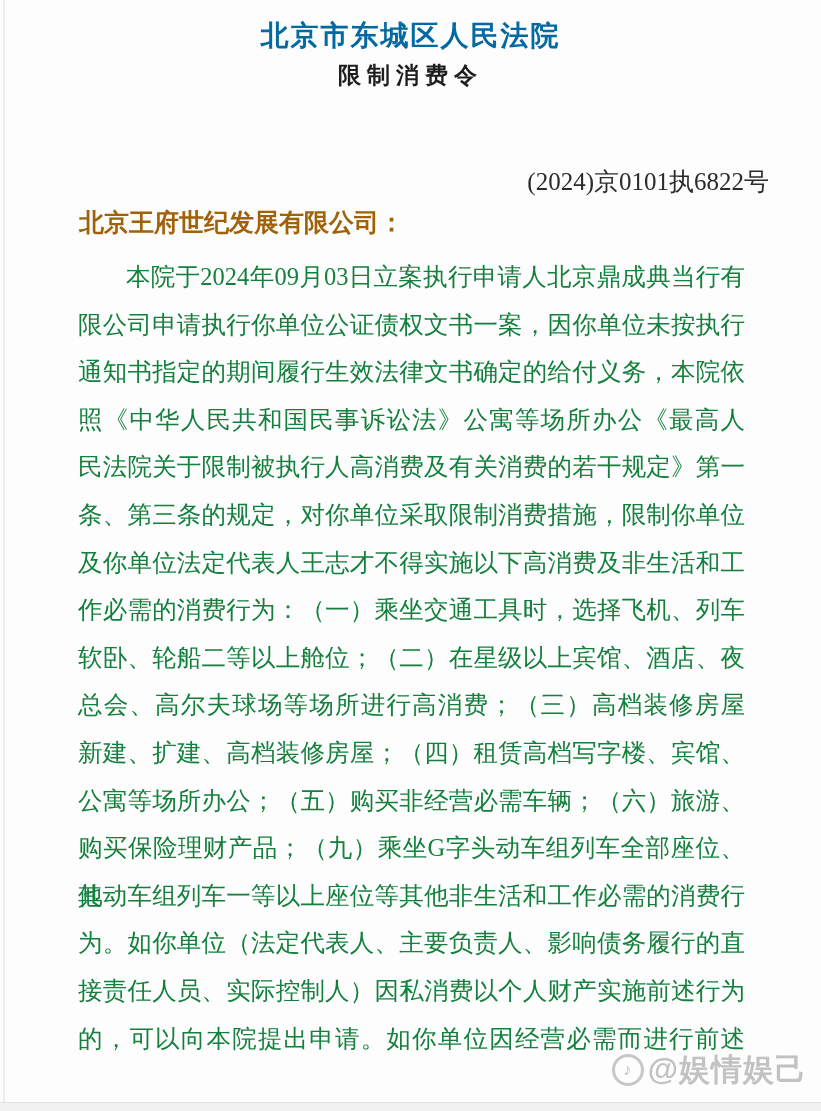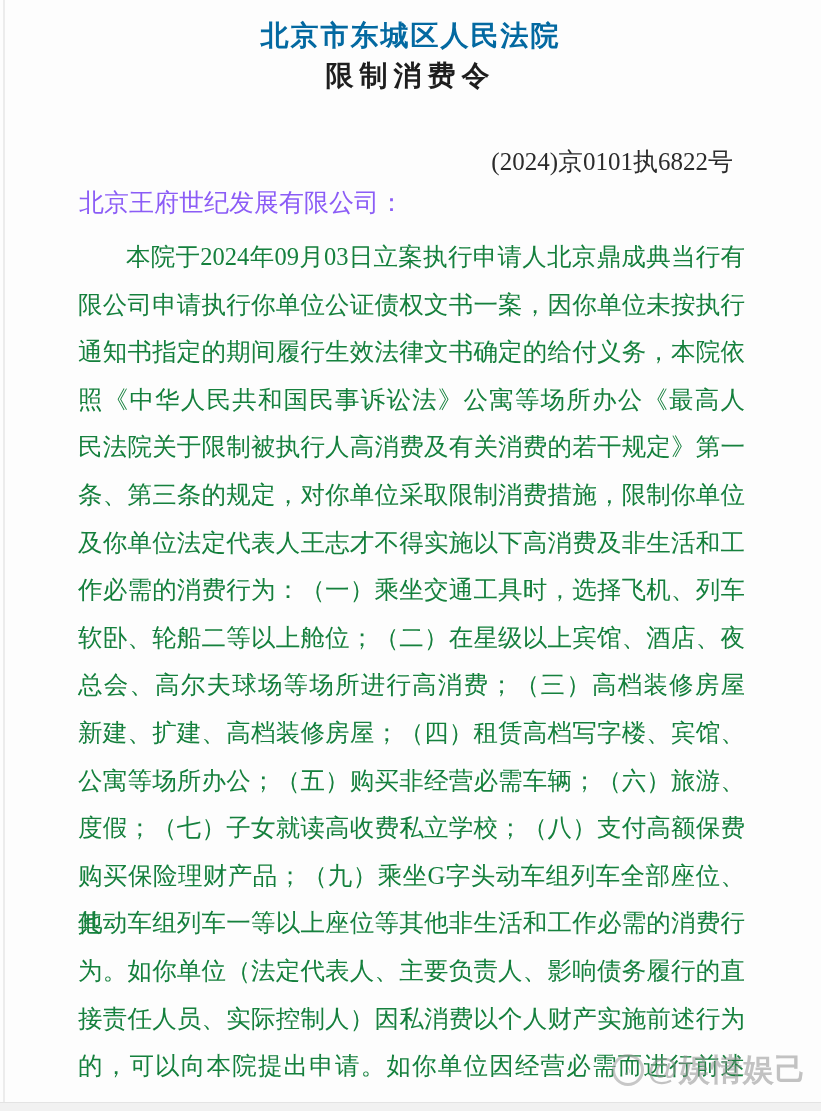--- a/index.html
+++ b/index.html
@@ -14,30 +14,30 @@
   .edge-line {
     position: absolute; left: 3px; top: 0; bottom: 0;
     width: 2px; background: #ececec;
   }
   .doc { position: relative; padding-top: 18px; }
   .court-name {
     text-align: center; font-size: 28px; font-weight: bold;
     line-height: 36px; letter-spacing: 2px; color: #0369a1;
   }
   .doc-title {
-    text-align: center; font-size: 28px; font-weight: bold;
+    text-align: center; font-size: 23px; font-weight: bold;
     line-height: 36px; margin-top: 4px; letter-spacing: 6px; color: #1e1e1e;
   }
   .case-number {
     text-align: right; font-size: 25px; line-height: 30px;
-    margin-top: 53px; padding-right: 88px; color: #2b2b2b;
+    margin-top: 73px; padding-right: 52px; color: #2b2b2b;
   }
   .addressee {
     font-size: 25px; line-height: 32px; margin-top: 10px;
-    padding-left: 79px; color: #8b5cf6;
+    padding-left: 79px; color: #a16207; font-weight: bold;
   }
   .body-text {
     margin: 14px 76px 0 78px;
     font-size: 24.5px;
   }
   .line {
     line-height: 47.6px; height: 47.6px;
     text-align: justify; text-align-last: justify;
     color: #15803d;
   }
@@ -78,21 +78,20 @@
       <div class="line">通知书指定的期间履行生效法律文书确定的给付义务，本院依</div>
       <div class="line">照《中华人民共和国民事诉讼法》公寓等场所办公《最高人</div>
       <div class="line">民法院关于限制被执行人高消费及有关消费的若干规定》第一</div>
       <div class="line">条、第三条的规定，对你单位采取限制消费措施，限制你单位</div>
       <div class="line">及你单位法定代表人王志才不得实施以下高消费及非生活和工</div>
       <div class="line">作必需的消费行为：（一）乘坐交通工具时，选择飞机、列车</div>
       <div class="line">软卧、轮船二等以上舱位；（二）在星级以上宾馆、酒店、夜</div>
       <div class="line">总会、高尔夫球场等场所进行高消费；（三）高档装修房屋</div>
       <div class="line">新建、扩建、高档装修房屋；（四）租赁高档写字楼、宾馆、</div>
       <div class="line">公寓等场所办公；（五）购买非经营必需车辆；（六）旅游、</div>
-      <div class="line">度假；（七）子女就读高收费私立学校；（八）支付高额保费</div>
       <div class="line">购买保险理财产品；（九）乘坐G字头动车组列车全部座位、其</div>
       <div class="line">他动车组列车一等以上座位等其他非生活和工作必需的消费行</div>
       <div class="line">为。如你单位（法定代表人、主要负责人、影响债务履行的直</div>
       <div class="line">接责任人员、实际控制人）因私消费以个人财产实施前述行为</div>
       <div class="line">的，可以向本院提出申请。如你单位因经营必需而进行前述</div>
     </div>
 </div>
 
 <div class="watermark">
   <span class="wm-icon">♪</span>

